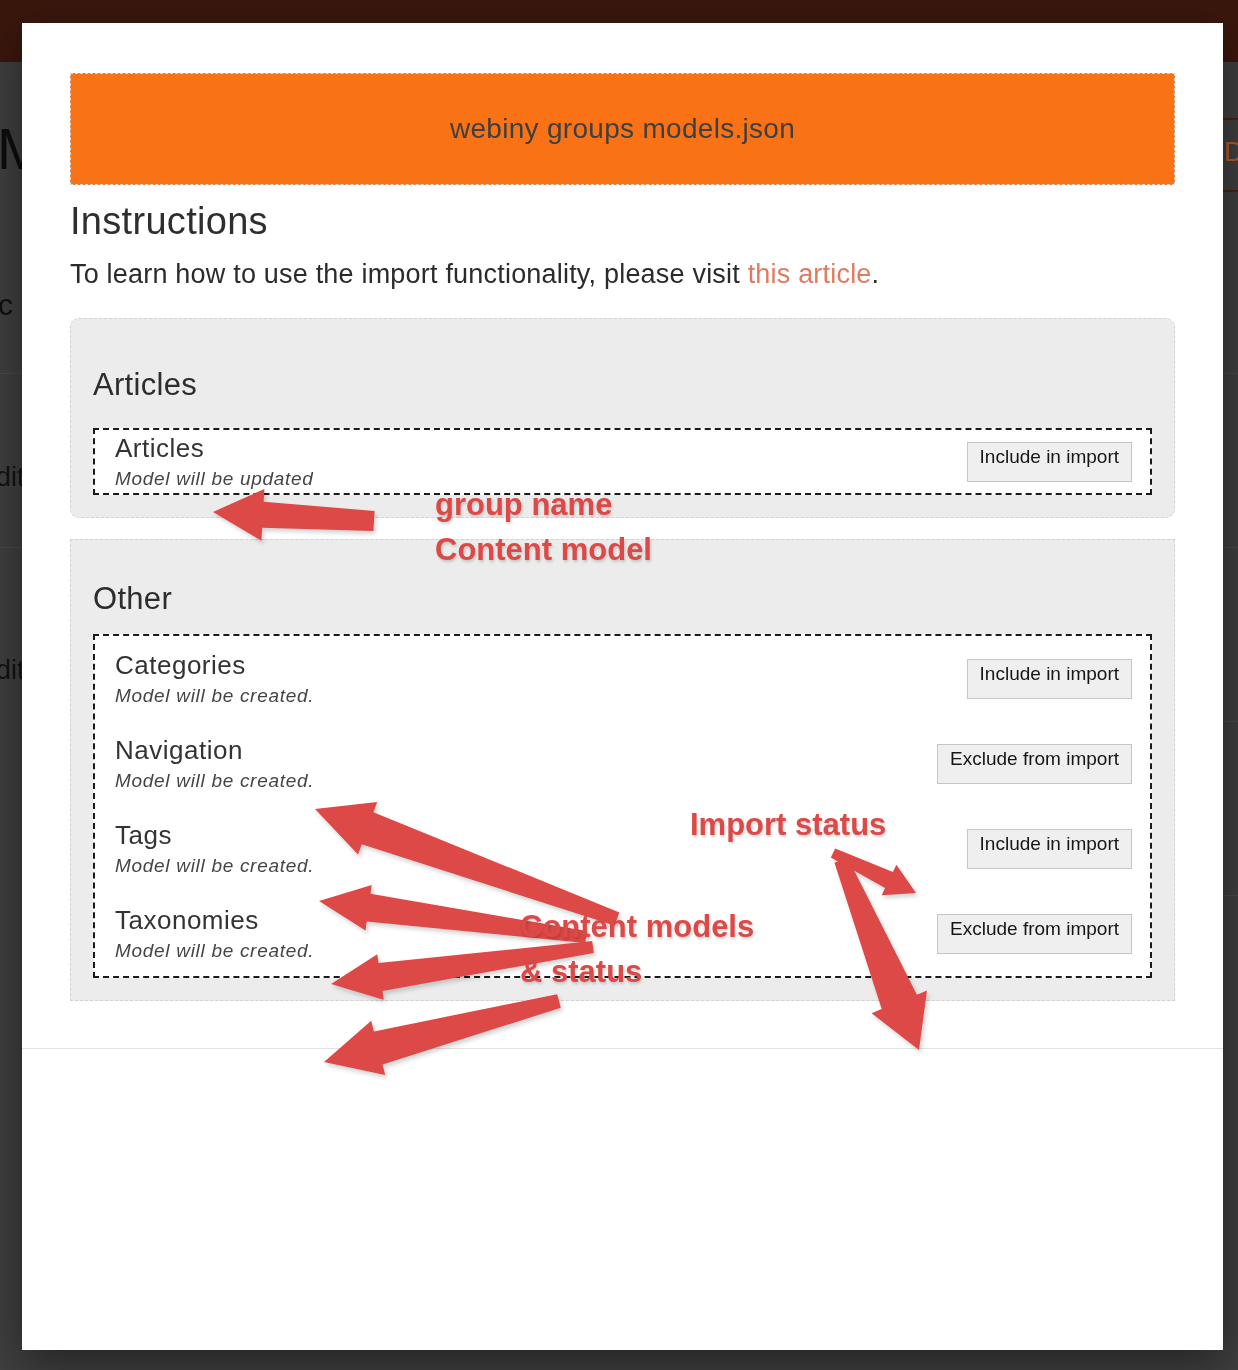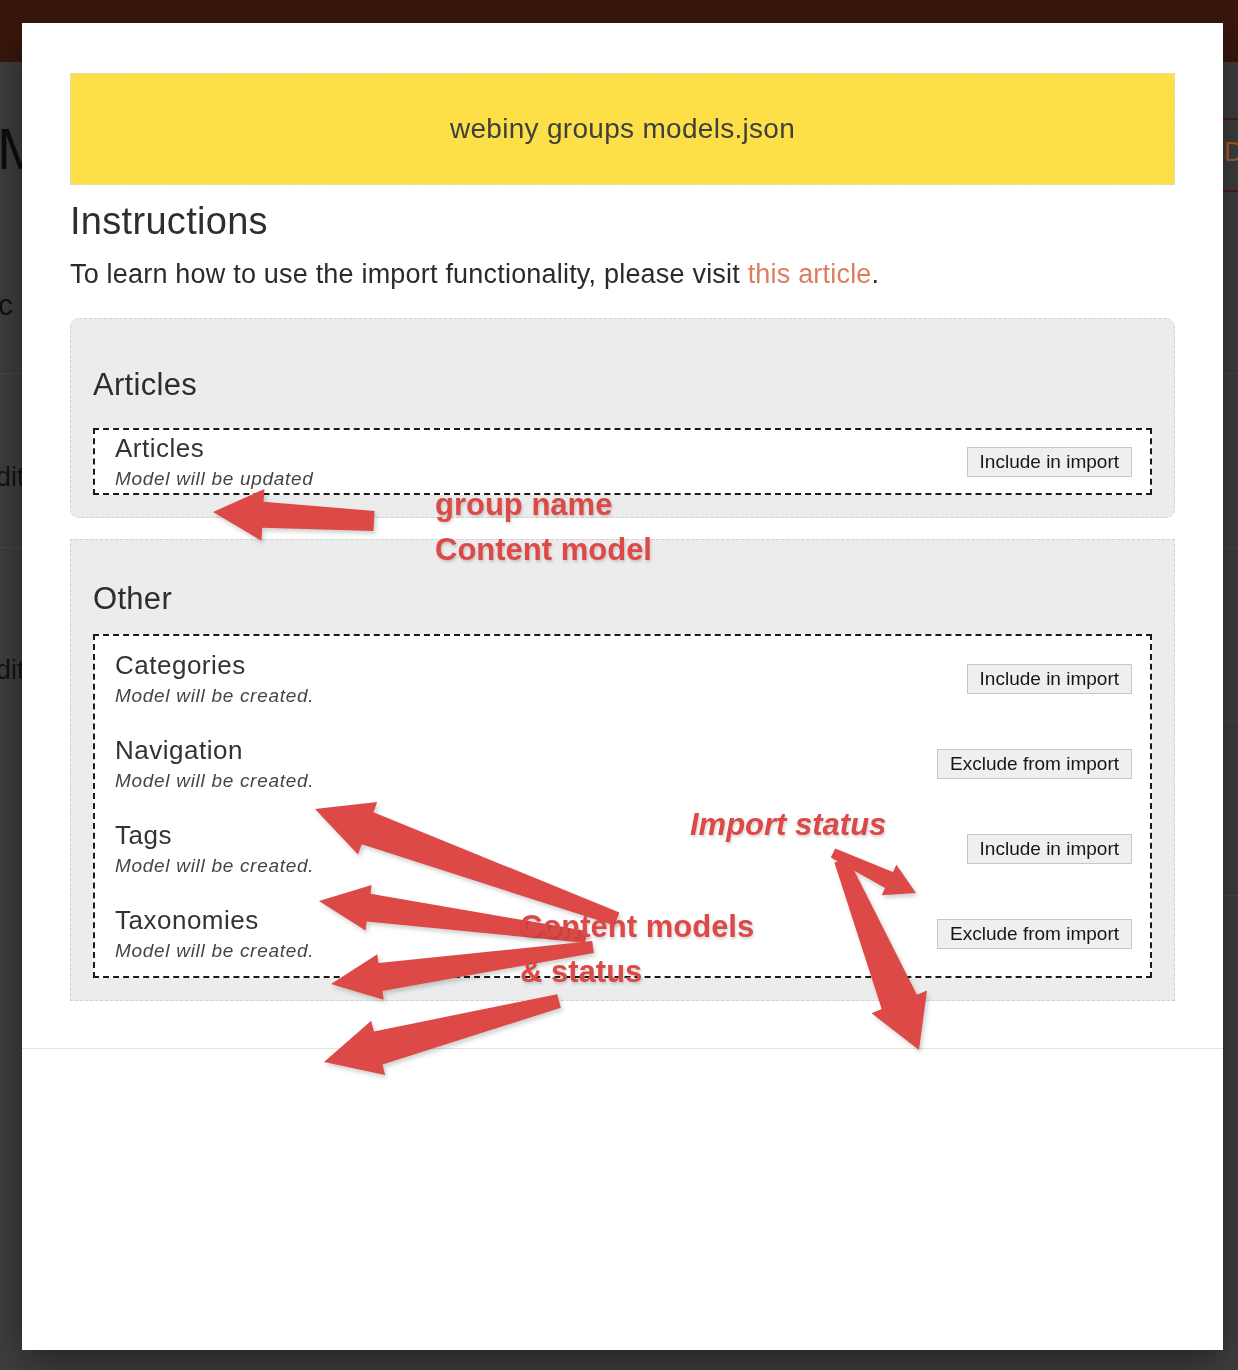--- a/index.html
+++ b/index.html
@@ -31,21 +31,21 @@
   }
   .modal-header {
     height:137px; background:#53C1A7; display:flex; align-items:center;
     padding-left:48px; box-shadow:0 2px 4px rgba(0,0,0,0.10);
   }
   .modal-title { color:#FFFFFF; font-size:35px; font-weight:600; letter-spacing:0.5px; }
 
   .modal-body { padding:0 48px; }
 
   .dropzone {
-    margin-top:50px; height:112px; background:#fde047;
+    margin-top:50px; height:112px; background:#f97316;
     border:1px dashed #D9D9D9; display:flex; align-items:center; justify-content:center;
     font-size:28px; color:#3F3F3F; letter-spacing:0.3px; cursor:pointer;
   }
 
   .instructions-h { margin-top:11px; font-size:38px; font-weight:400; color:#2E2E2E; line-height:50px; letter-spacing:0.3px; }
   .instructions-p { margin-top:12px; font-size:27px; color:#2B2B2B; line-height:33px; letter-spacing:0.2px; }
   .article-link { color:#DF7B5E; text-decoration:none; cursor:pointer; }
 
   .group-box {
     background:#ECECEC; border:1px dashed #D2D2D2;
@@ -61,41 +61,41 @@
   .model-row {
     display:flex; align-items:center; justify-content:space-between;
     padding:0 18px 0 20px;
   }
   .group-articles .model-row { height:63px; }
   .group-other    .model-row { height:85px; }
   .model-name   { font-size:26px; color:#333333; letter-spacing:0.5px; line-height:30px; }
   .model-status { font-size:19px; color:#454545; letter-spacing:0.7px; line-height:24px; margin-top:4px;font-style:italic; }
   .model-action {
     font-size:19px; color:#161616; background:#EFEFEF; border:1px solid #C6C6C6;
-    padding:2px 12px 3px 12px; line-height:23px; cursor:pointer; white-space:nowrap;
+    padding:2px 12px 13px 12px; line-height:23px; cursor:pointer; white-space:nowrap;
     font-family:"Liberation Sans", sans-serif;
   }
 
   .footer-divider { margin-top:47px; height:1px; background:#E3E3E3; width:calc(100% + 96px); margin-left:-48px; }
   .modal-footer { height:172px; display:flex; justify-content:flex-end; align-items:flex-start; }
   .import-button {
     margin-top:54px; width:171px; height:70px; background:#E4572C; border:none; border-radius:6px;
     color:#FFFFFF; font-size:26px; letter-spacing:5px; cursor:pointer;
     box-shadow:0 4px 8px rgba(0,0,0,0.30);
     font-family:"Liberation Sans", sans-serif;
     display:flex; align-items:center; justify-content:center; padding-left:5px;
   }
 
   
   .annotation {
     position:absolute; color:#DC4946; font-weight:bold; font-size:31px; line-height:45px;
     text-shadow:1px 2px 3px rgba(0,0,0,0.18); white-space:nowrap; z-index:20;
   }
   .ann-group-name     { left:435px; top:482px; }
-  .ann-import-status  { left:690px; top:802px;font-style:italic; }
+  .ann-import-status  { left:690px; top:802px; }
   .ann-content-models { left:520px; top:904px; }
 
   .arrows-svg { position:absolute; left:0; top:0; width:1238px; height:1370px; z-index:19;
     pointer-events:none; filter:drop-shadow(2px 3px 2px rgba(0,0,0,0.18)); }
   .arrows-svg polygon { fill:#DC4946; }
 </style>
 </head>
 <body>
 
 <div class="topbar"></div>

